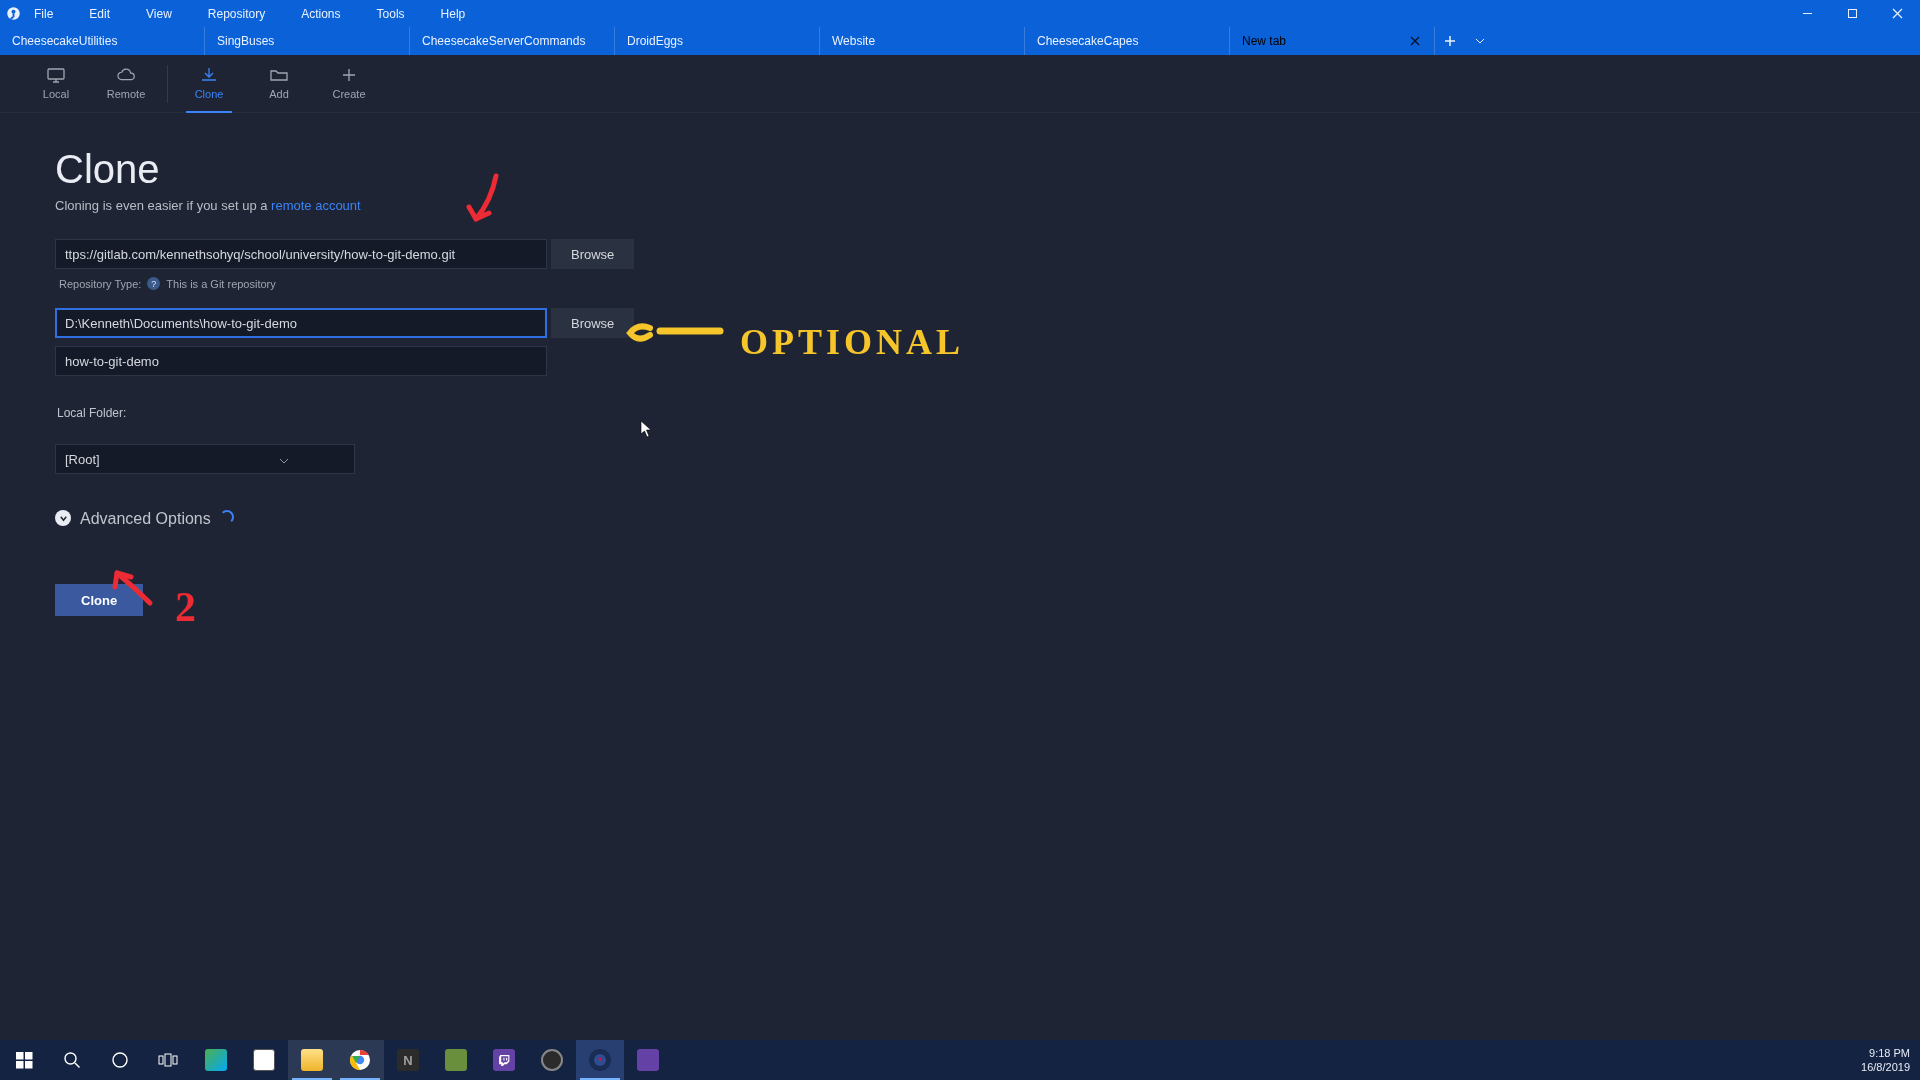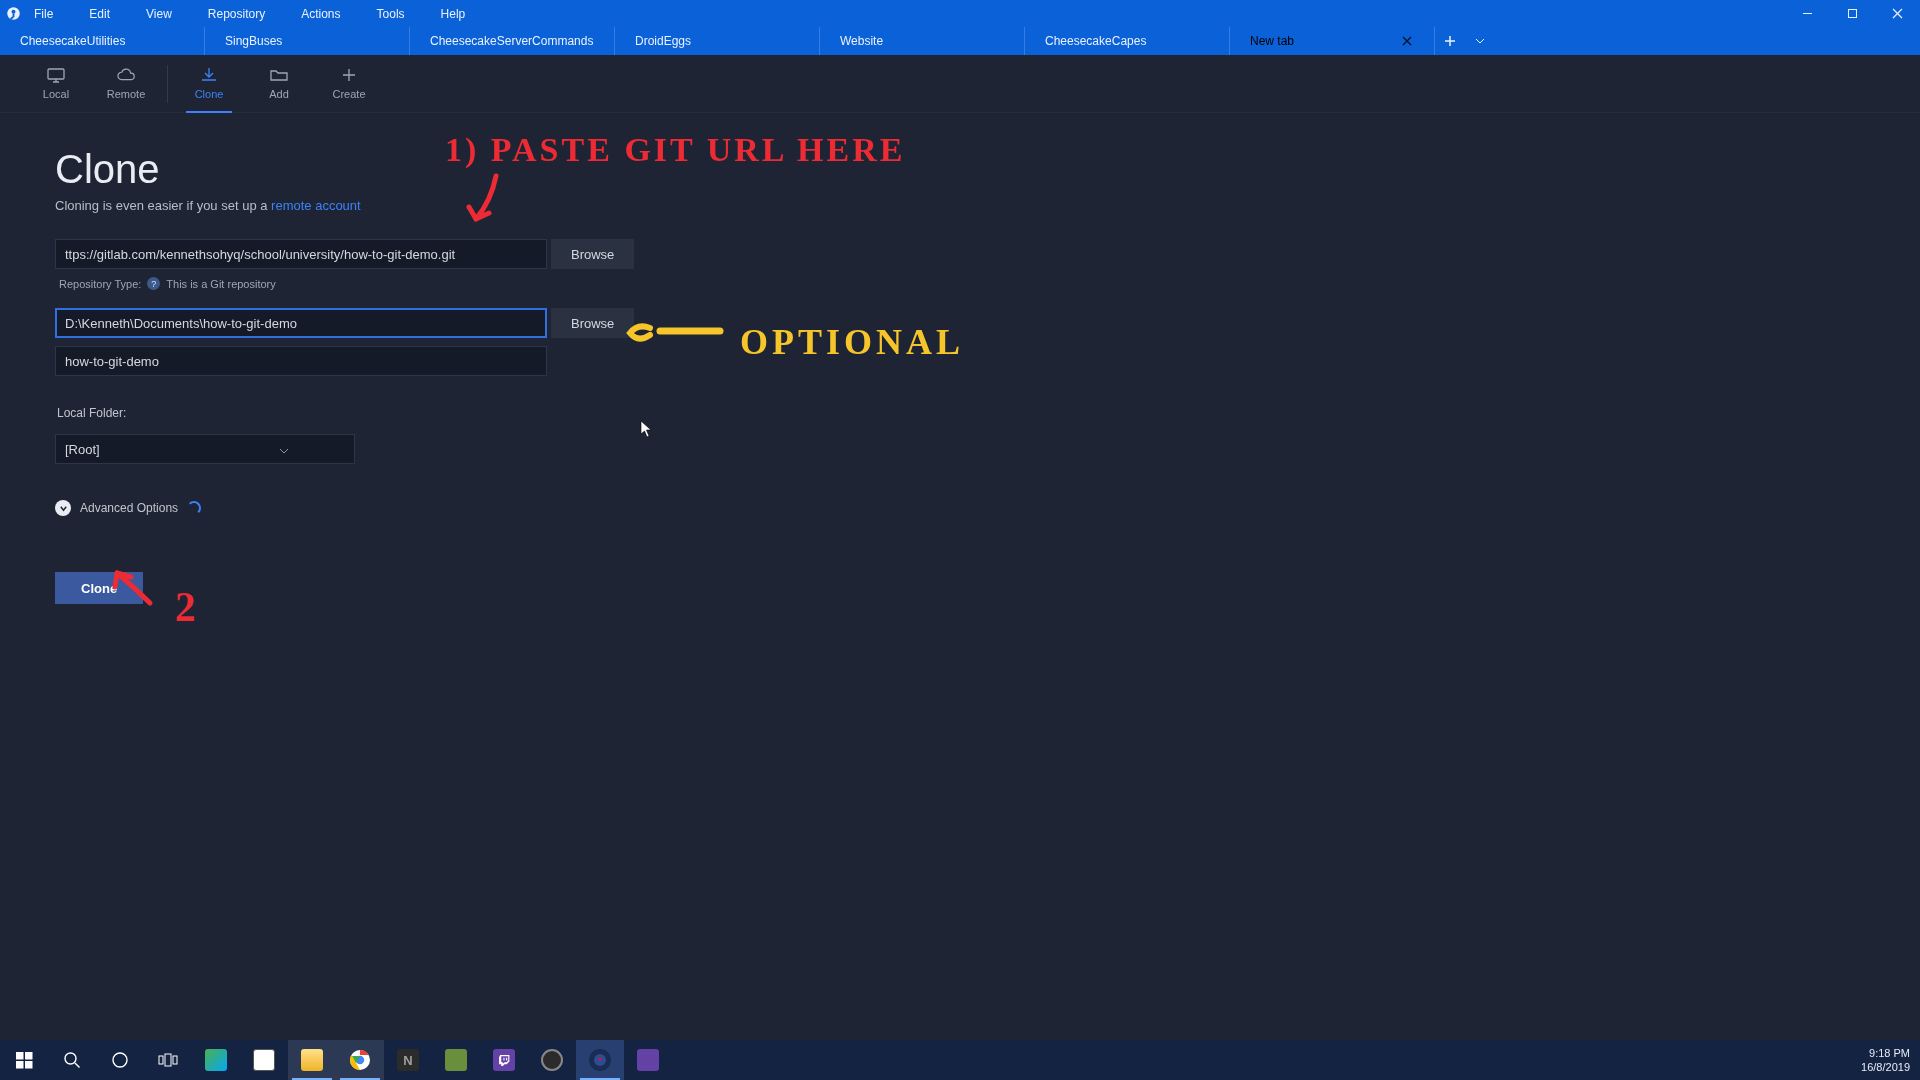--- a/index.html
+++ b/index.html
@@ -34,21 +34,21 @@
   height: 28px;
   background: #0b61d8;
   display: flex;
   align-items: stretch;
   font-size: 12px;
 }
 .tab {
   width: 205px;
   display: flex;
   align-items: center;
-  padding: 0 20px;
+  padding: 0 12px;
   border-right: 1px solid rgba(255,255,255,.18);
   color: #eaf2ff;
   position: relative;
 }
 .tab.new {
   color: #000000;
 }
 .tab .tab-x {
   margin-left: auto;
   width: 14px; height: 14px;
@@ -143,40 +143,40 @@
   color: #9fa6b2;
   margin: 2px 0 18px 4px;
   display: flex; align-items: center; gap: 6px;
 }
 .hint .qmark {
   width: 13px; height: 13px; border-radius: 50%;
   background: #3b5a8a; color: #d9e6ff;
   font-size: 9px; display: flex; align-items: center; justify-content: center;
 }
 
-.label { font-size: 12px; color: #c0c5ce; margin: 30px 0 14px 2px; }
+.label { font-size: 12px; color: #c0c5ce; margin: 30px 0 24px 2px; }
 .sel-wrap { position: relative; width: 242px; }
 .sel {
   width: 300px; height: 30px;
   background: #141a28;
   border: 1px solid #2d3647;
   color: #d5d8de;
   padding: 0 9px;
   font-size: 13px;
   appearance: none;
 }
 .sel-wrap .chev {
   position: absolute; right: 8px; top: 50%; transform: translateY(-50%);
   pointer-events: none; color: #8a93a3;
 }
 
 .advrow {
-  display: flex; align-items: center; gap: 9px;
+  display: flex; gap: 9px;
   margin-top: 36px;
-  font-size: 12px; color: #c0c5ce;
+  font-size: 16px; color: #c0c5ce;
 }
 .advrow .circ {
   width: 16px; height: 16px; border-radius: 50%;
   background: #e9ecf2; display: flex; align-items: center; justify-content: center;
 }
 .advrow .circ svg { width: 9px; height: 9px; }
 .spin {
   width: 14px; height: 14px; border: 2px solid transparent;
   border-top-color: #3b82f6; border-right-color: #3b82f6;
   border-radius: 50%;
@@ -403,21 +403,20 @@
           <path d="M2 3 L5 7 L8 3" fill="none" stroke="#1e2433" stroke-width="1.6"></path>
         </svg>
     </span>
     <span>Advanced Options</span>
     <span class="spin"></span>
   </div>
 
   <button class="btn-primary">Clone</button>
 
   
-  <div class="anno-red" style="top:18px; left:445px; font-size:34px;">1) PASTE GIT URL HERE</div>
   <svg style="position:absolute; top:58px; left:461px;" width="50" height="60">
     <path d="M35 5 Q30 30 15 48" stroke="#ed2b34" stroke-width="5" fill="none" stroke-linecap="round"></path>
     <path d="M15 48 L8 36 M15 48 L28 42" stroke="#ed2b34" stroke-width="5" fill="none" stroke-linecap="round"></path>
   </svg>
 
   <svg style="position:absolute; top:190px; left:620px;" width="110" height="50">
     <path d="M30 25 Q18 20 10 30 Q18 40 30 32" stroke="#f6c52a" stroke-width="6" fill="none" stroke-linecap="round"></path>
     <path d="M40 28 H100" stroke="#f6c52a" stroke-width="7" stroke-linecap="round"></path>
   </svg>
   <div class="anno-yel" style="top:208px; left:740px; font-size:36px;">OPTIONAL</div>

